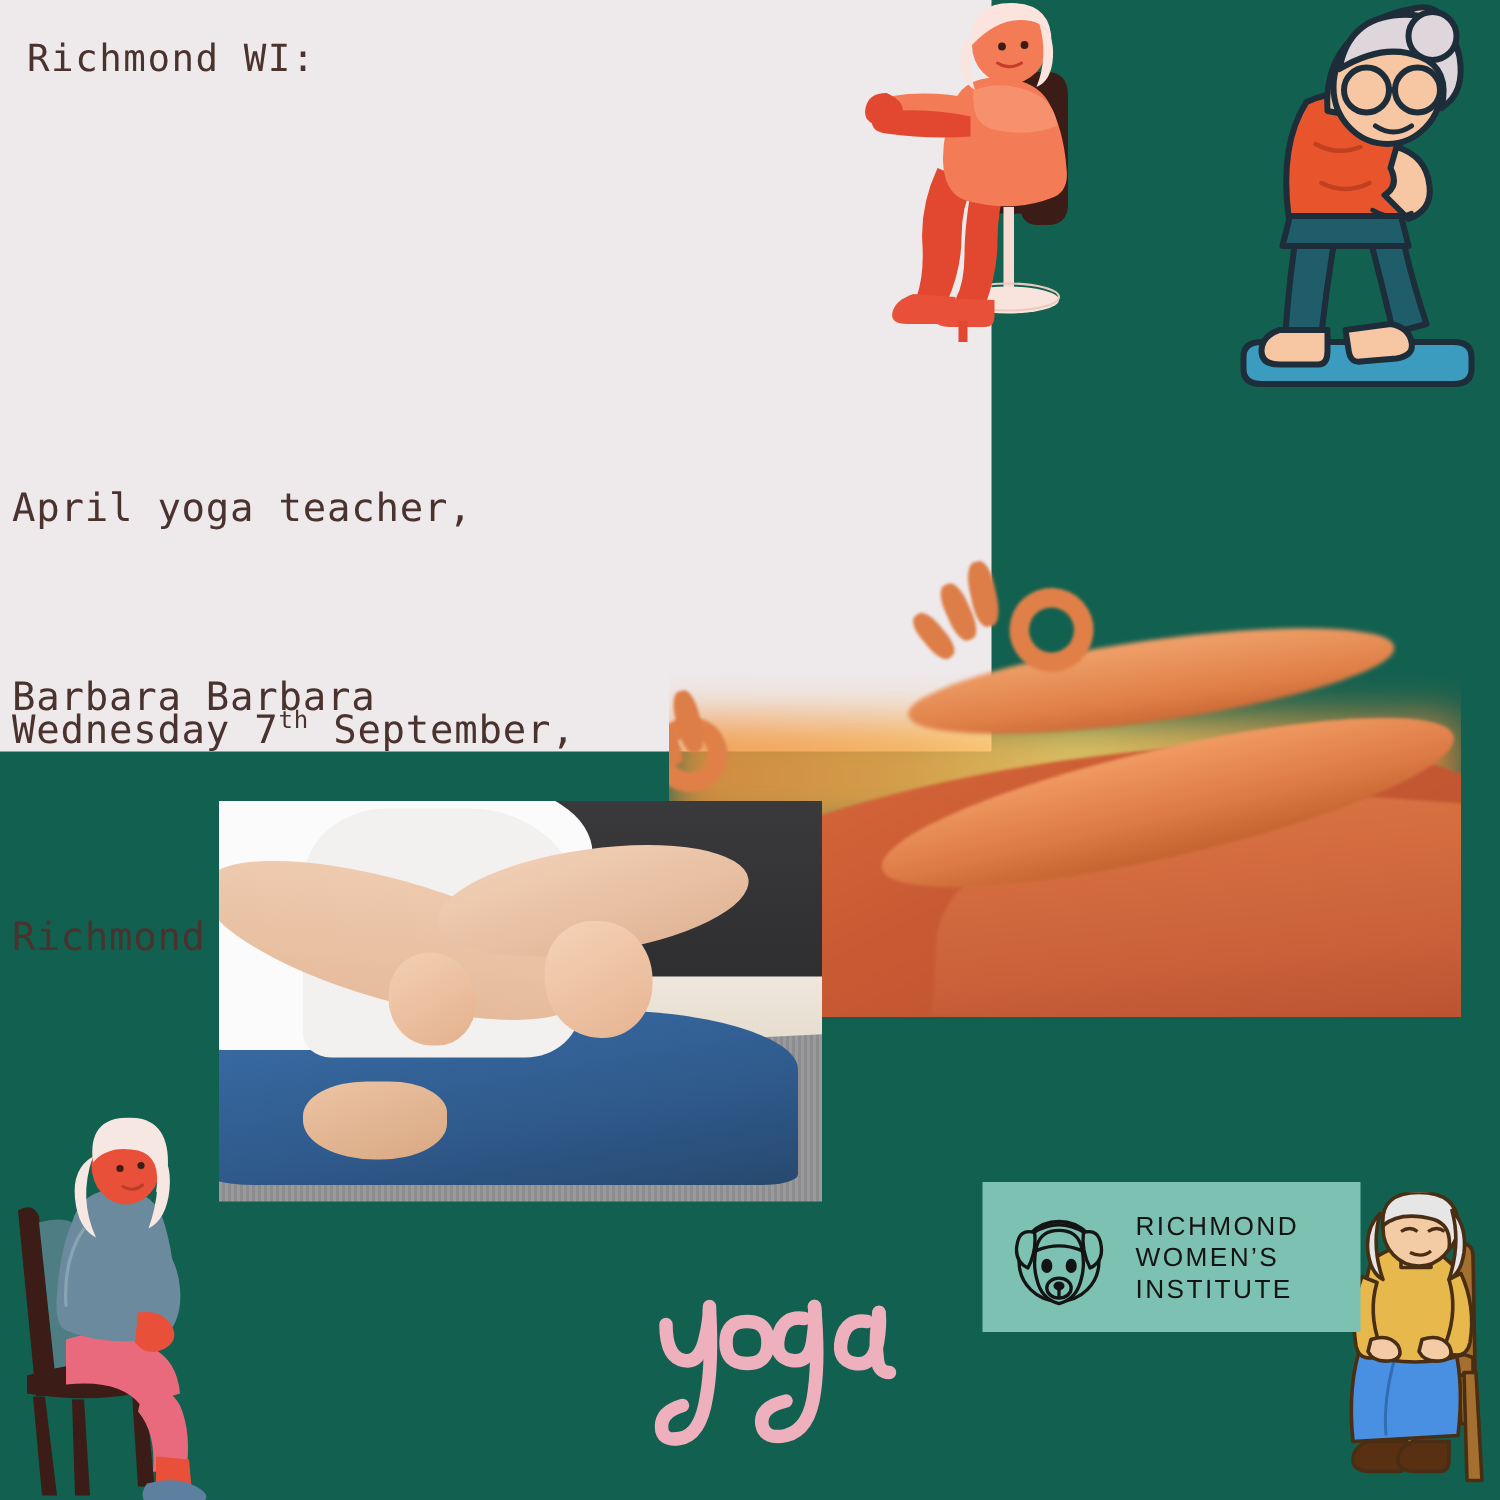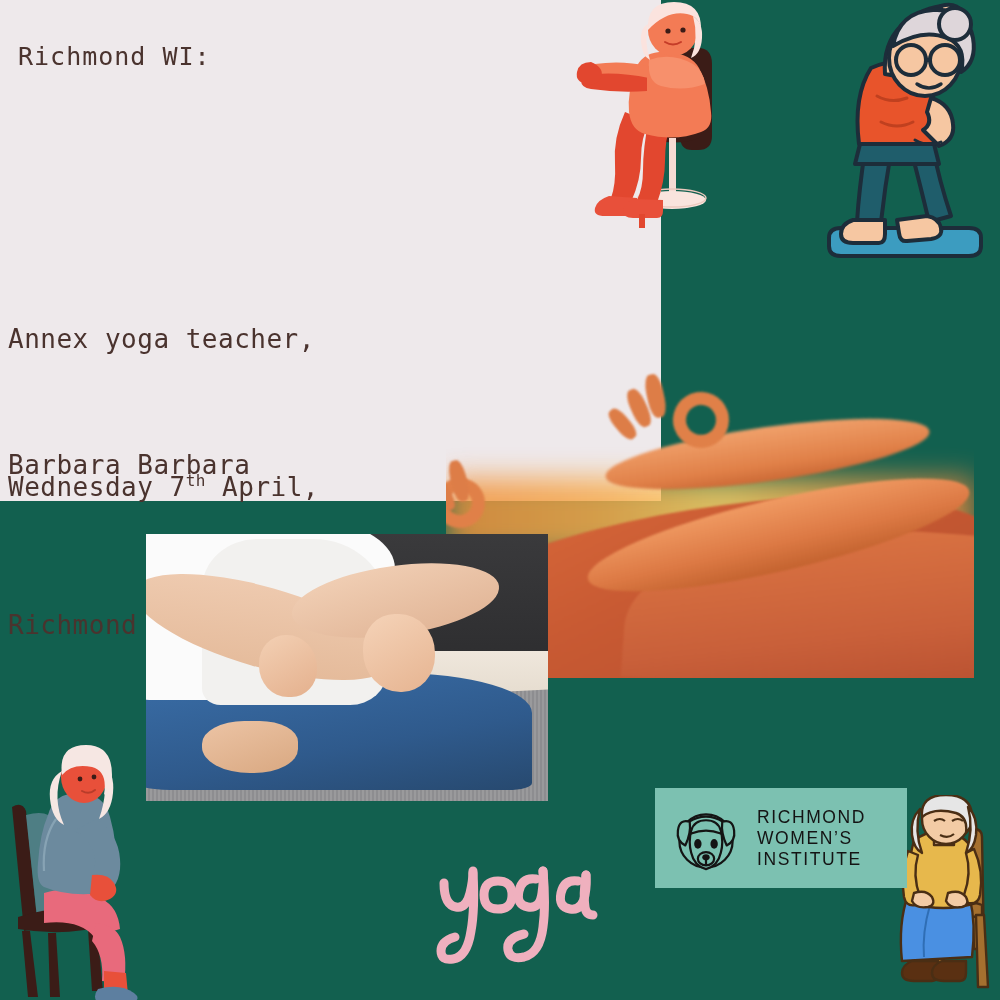--- a/index.html
+++ b/index.html
@@ -10,21 +10,21 @@
     position:relative;
   }
   #poster{ position:absolute; inset:0; width:1000px; height:1000px; background:#12604F; overflow:hidden; }
 
   
   .cream-panel{
     position:absolute; left:0; top:0; width:661px; height:501px;
     background:#EEE9EB;
   }
   .txt{ color:#4A332E; font-family:"DejaVu Sans Mono","Liberation Mono",monospace; white-space:pre; }
-  .kicker{ position:absolute; left:18px; top:42px; font-size:25px; letter-spacing:1px; }
+  .kicker{ position:absolute; left:18px; top:24px; font-size:25px; letter-spacing:1px; }
   .headline{ position:absolute; left:8px; top:126px; font-size:40px; font-weight:bold; letter-spacing:1.5px; }
   .teacher{ position:absolute; left:8px; top:234px; font-size:26px; line-height:42px; letter-spacing:.5px; }
   .when{ position:absolute; left:8px; top:372px; font-size:26px; line-height:46px; letter-spacing:.5px; }
   .when sup{ font-size:16px; vertical-align:super; line-height:0;margin-top:23px; }
 
   
   .photo{ position:absolute; overflow:hidden; }
   .photo-sunset{ left:446px; top:320px; width:528px; height:358px; }
   .photo-sunset .sky{
     position:absolute; inset:0;
@@ -126,26 +126,26 @@
 </style>
 </head>
 <body>
 
 <div id="poster">
 
   <div class="cream-panel">
     <div class="txt kicker">Richmond WI:</div>
 
     <div class="txt teacher">
-      <div>Annex yoga teacher,</div>
+      <div>April yoga teacher,</div>
       <div>Barbara Barbara</div>
     </div>
 
     <div class="txt when">
-      <div><span>Wednesday 7</span><sup>th</sup><span> April,</span></div>
+      <div><span>Wednesday 7</span><sup>th</sup><span> September,</span></div>
       <div>Richmond Library Annex</div>
     </div>
   </div>
 
   <div class="photo photo-sunset">
     <div class="sky"></div>
     <div class="horizon"></div>
     <div class="legs"></div>
     <div class="legs2"></div>
     <div class="arm-l"></div>

